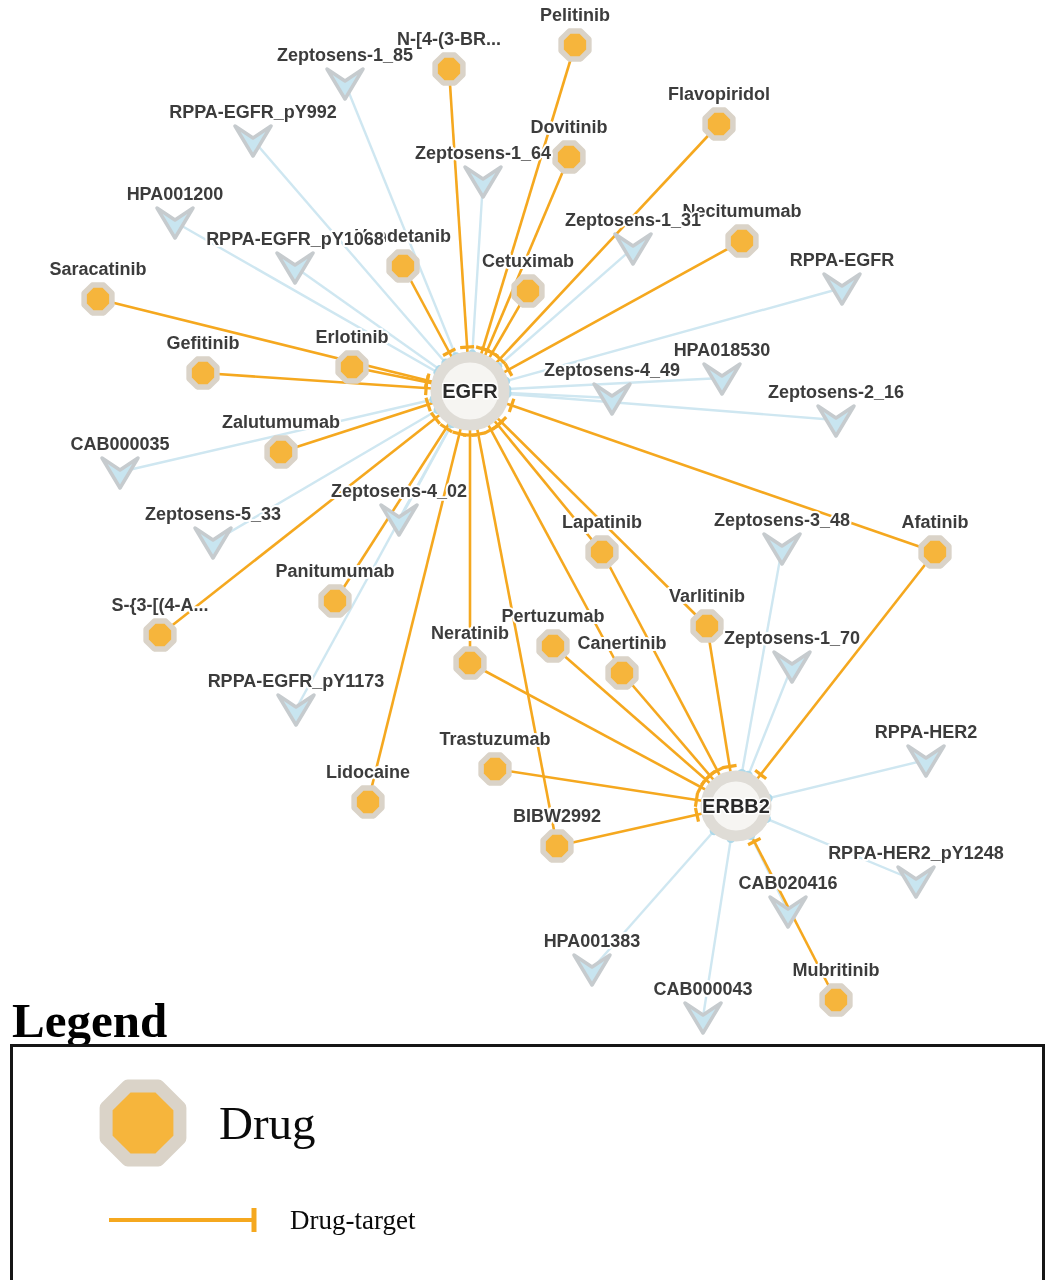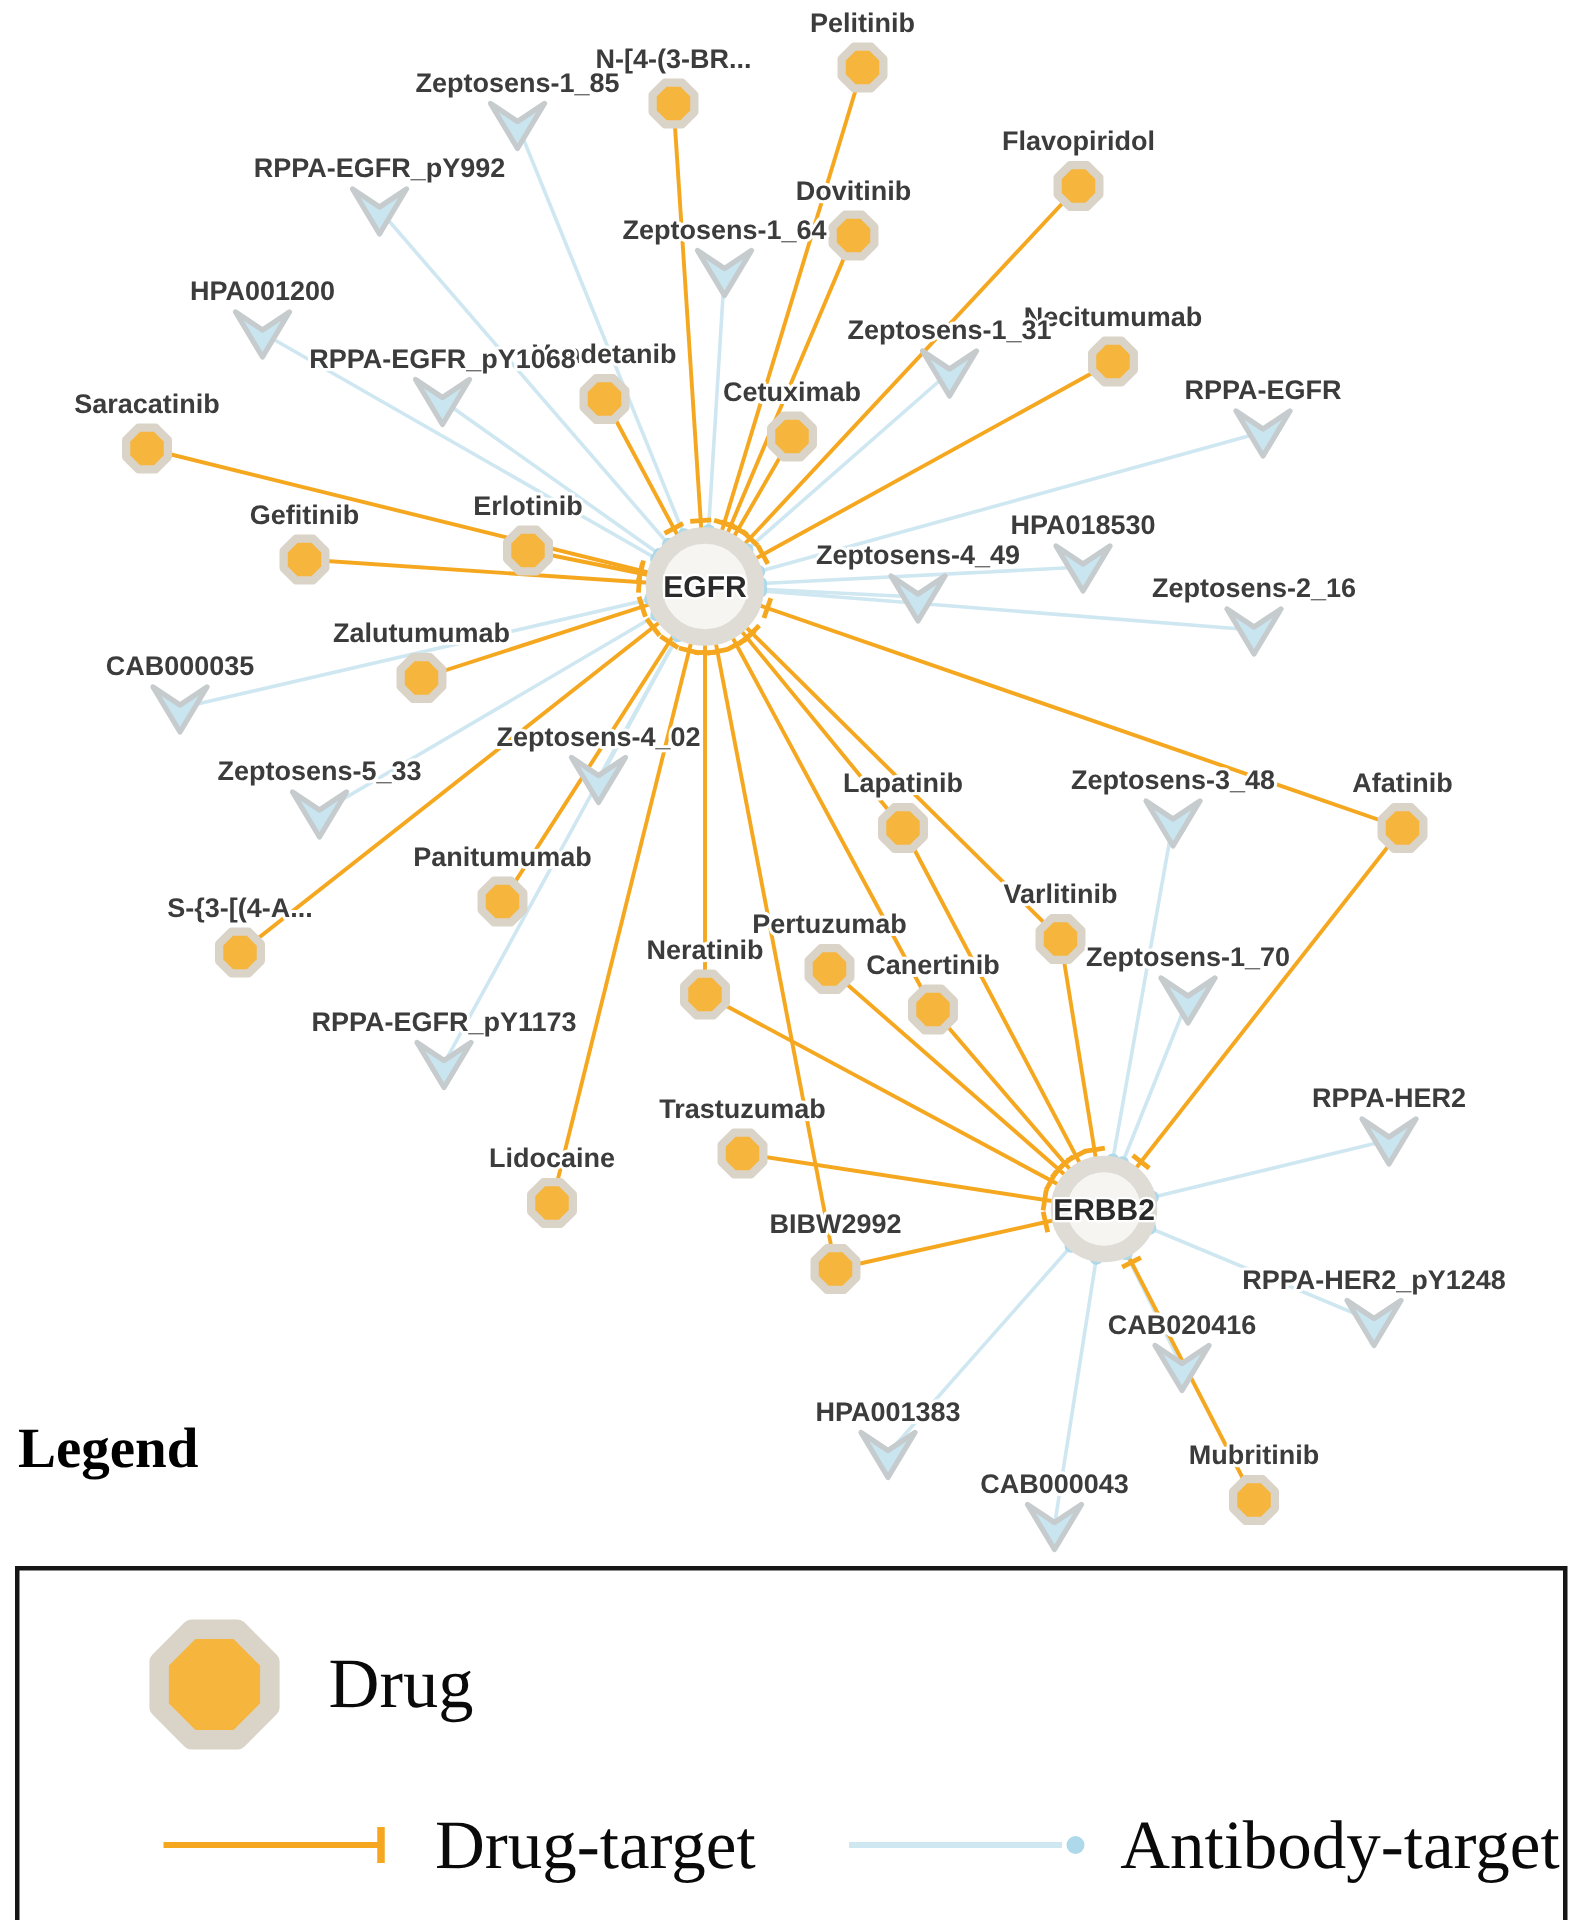--- a/index.html
+++ b/index.html
@@ -15,39 +15,39 @@
     paint-order:stroke; stroke:#ffffff; stroke-width:4px; stroke-linejoin:round;
   }
   .gene-label {
     font-family:"Liberation Sans", sans-serif;
     font-weight:bold; font-size:20px;
     fill:#2a2a2a;
     paint-order:stroke; stroke:#ffffff; stroke-width:3px; stroke-linejoin:round;
   }
 
   .legend-title {
-    position:absolute; left:12px; top:944px;
+    position:absolute; left:12px; top:992px;
     font-family:"Liberation Serif", serif;
-    font-weight:bold; font-size:38px; color:#000;
+    font-weight:bold; font-size:49px; color:#000;
   }
   .legend-box {
     position:absolute; left:10px; top:1044px;
     width:1035px; height:240px;
     border:3px solid #161616; background:#ffffff;
   }
   .legend-item { display:flex; align-items:center; }
   .row-nodes { position:absolute; top:24px; left:78px; display:flex; align-items:center; }
   .row-edges { position:absolute; top:156px; left:90px; display:flex; align-items:center; }
   .legend-label {
     font-family:"Liberation Serif", serif;
     font-size:47px; color:#0a0a0a; margin-left:24px; white-space:nowrap;
   }
   .legend-label-small {
     font-family:"Liberation Serif", serif;
-    font-size:46px; color:#0a0a0a; margin-left:12px; white-space:nowrap;
+    font-size:27px; color:#0a0a0a; margin-left:12px; white-space:nowrap;
   }
   .m1 { margin-right:66px; }
   .m2 { margin-right:44px; }
   .m3 { margin-right:56px; }
 </style>
 </head>
 <body>
 
 <div class="stage">
 
@@ -366,24 +366,17 @@
     <div class="legend-row row-edges">
 
       <div class="legend-item m3">
         <svg width="175" height="34" viewBox="0 0 175 34">
           <line x1="6" y1="17" x2="151" y2="17" stroke-width="4" stroke="#F5A81F"></line>
           <line x1="151" y1="5" x2="151" y2="29" stroke-width="5" stroke="#F5A81F"></line>
         </svg>
         <span class="legend-label-small">Drug-target</span>
       </div>
 
-      <div class="legend-item">
-        <svg width="175" height="34" viewBox="0 0 175 34">
-          <line x1="6" y1="17" x2="148" y2="17" stroke-width="4" stroke="#CFE7F1"></line>
-          <circle cx="157" cy="17" r="6" fill="#ADD9EA"></circle>
-        </svg>
-        <span class="legend-label-small">Antibody-target</span>
-      </div>
 
     </div>
 
   </div>
 </div>
 
 </body></html>

